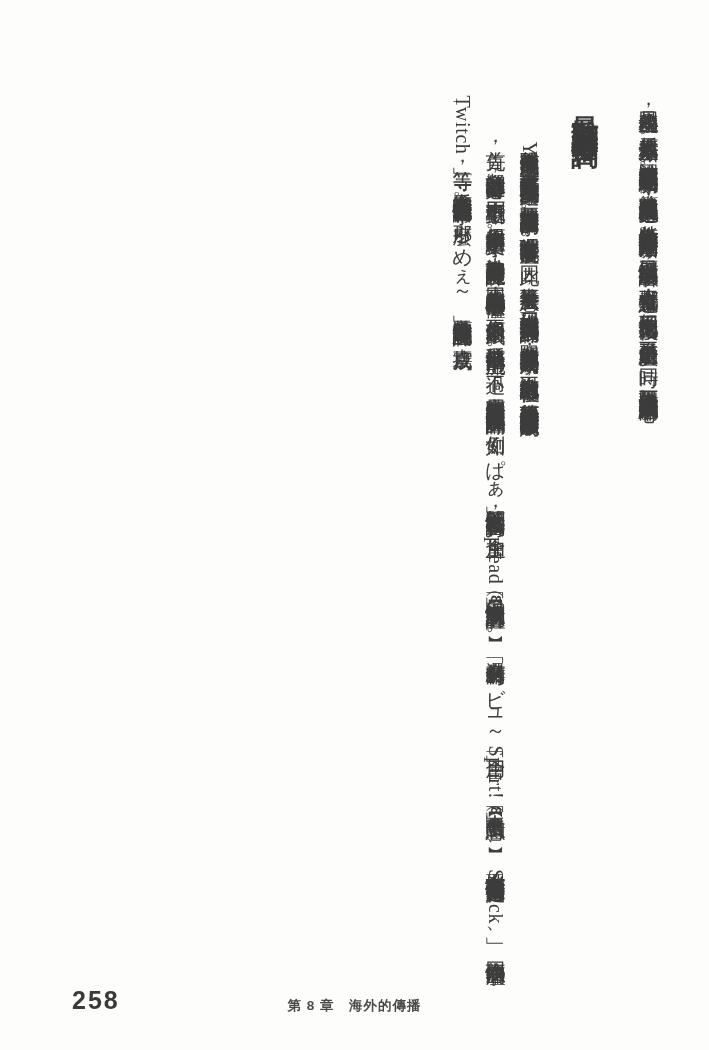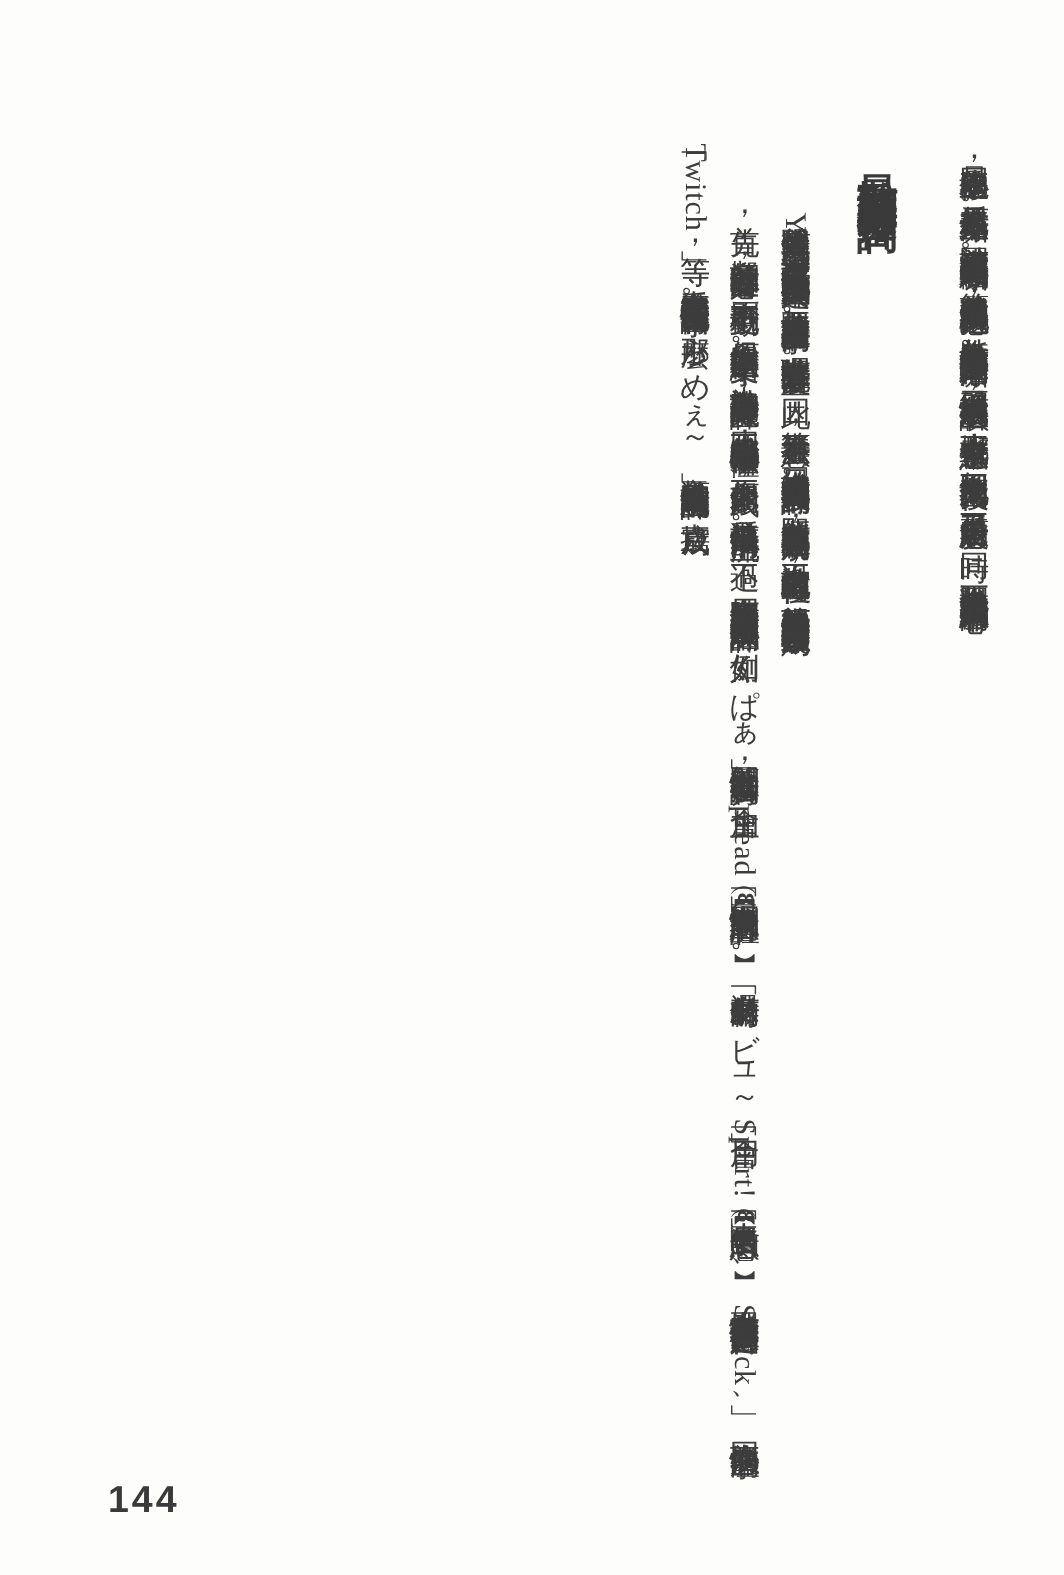--- a/index.html
+++ b/index.html
@@ -86,16 +86,17 @@
     <section id="pre-heading-body">
         <p class="para"><span>是因為小塊的修正，看起來就像原稿沾上汙垢。被美國讀者當成漂亮原稿上的汙點或髒垢。筆者曾聽某位美國動漫粉絲親口抱怨過，為什麼出版社會讓作家辛辛苦苦畫好的原稿沾到汙垢。已經習慣日本成人漫畫的讀者，大概都不會在意這點；但被不同文化的人指出後，不禁引起了筆者的反思。同時，也對外國人將成人漫畫當成一種藝術感到非常開心。</span></p>
       </section>
     <h1 class="heading">最難翻譯的是擬音詞</h1>
     <section id="post-heading-body">
         <p class="para indent"><span>雖然很多美國的成人漫畫Y世代喜歡盡可能原汁原味地享受日本成人漫畫的樂趣，但要跨越語言的高牆並不是件簡單的事。唯有理解故事才能算看漫畫。因此，筆者無法不去在意，日本的成人漫畫表現究竟是如何被「翻譯」的。即便並非所有出版社都遵從相同的規則，不過在請教當地的出版社後，筆者得知西方的出版界於翻譯時會特別注重以下幾項原則。</span></p>
         <p class="para indent"><span>首先，擬音詞的部分除非有必要，否則一概不予更動，保留原本作家所畫的手繪文字。由於許多擬音詞本身不太能直譯，因此不少粉絲都覺得既然橫豎看不懂，不如保留原本的形式，這種做法似乎是目前的主流。不過，有時用來解釋狀態的擬音詞會用類似字幕的形式加註翻譯。例如「くぱぁ」等剝開性器官的擬音詞旁，會加上「Spread」（「慢慢剝開」的意思）的註解</span><span class="figref">【圖8-26】</span><span>。還有像射精時的「ドビュ～」會用「Spurt!」（「噴出」的意思）</span><span class="figref">【圖8-27】</span><span>、女性自慰時手指摩擦性器的聲音則是「Shlick」、因為快感而痙攣的「Twitch」等等，在手繪文字旁補上美國常用的色情俚語當字幕。那麼「らめぇ～」之類特殊的台詞又是怎麼翻譯的呢？直接寫成</span></p>
       </section>
   </main>
 
-  <div class="footer-pagenum">144</div>
+  <div class="footer-pagenum">258</div>
 
+  <div class="footer-chapter">第 8 章　海外的傳播</div>
 
 </div>
 
 </body></html>

